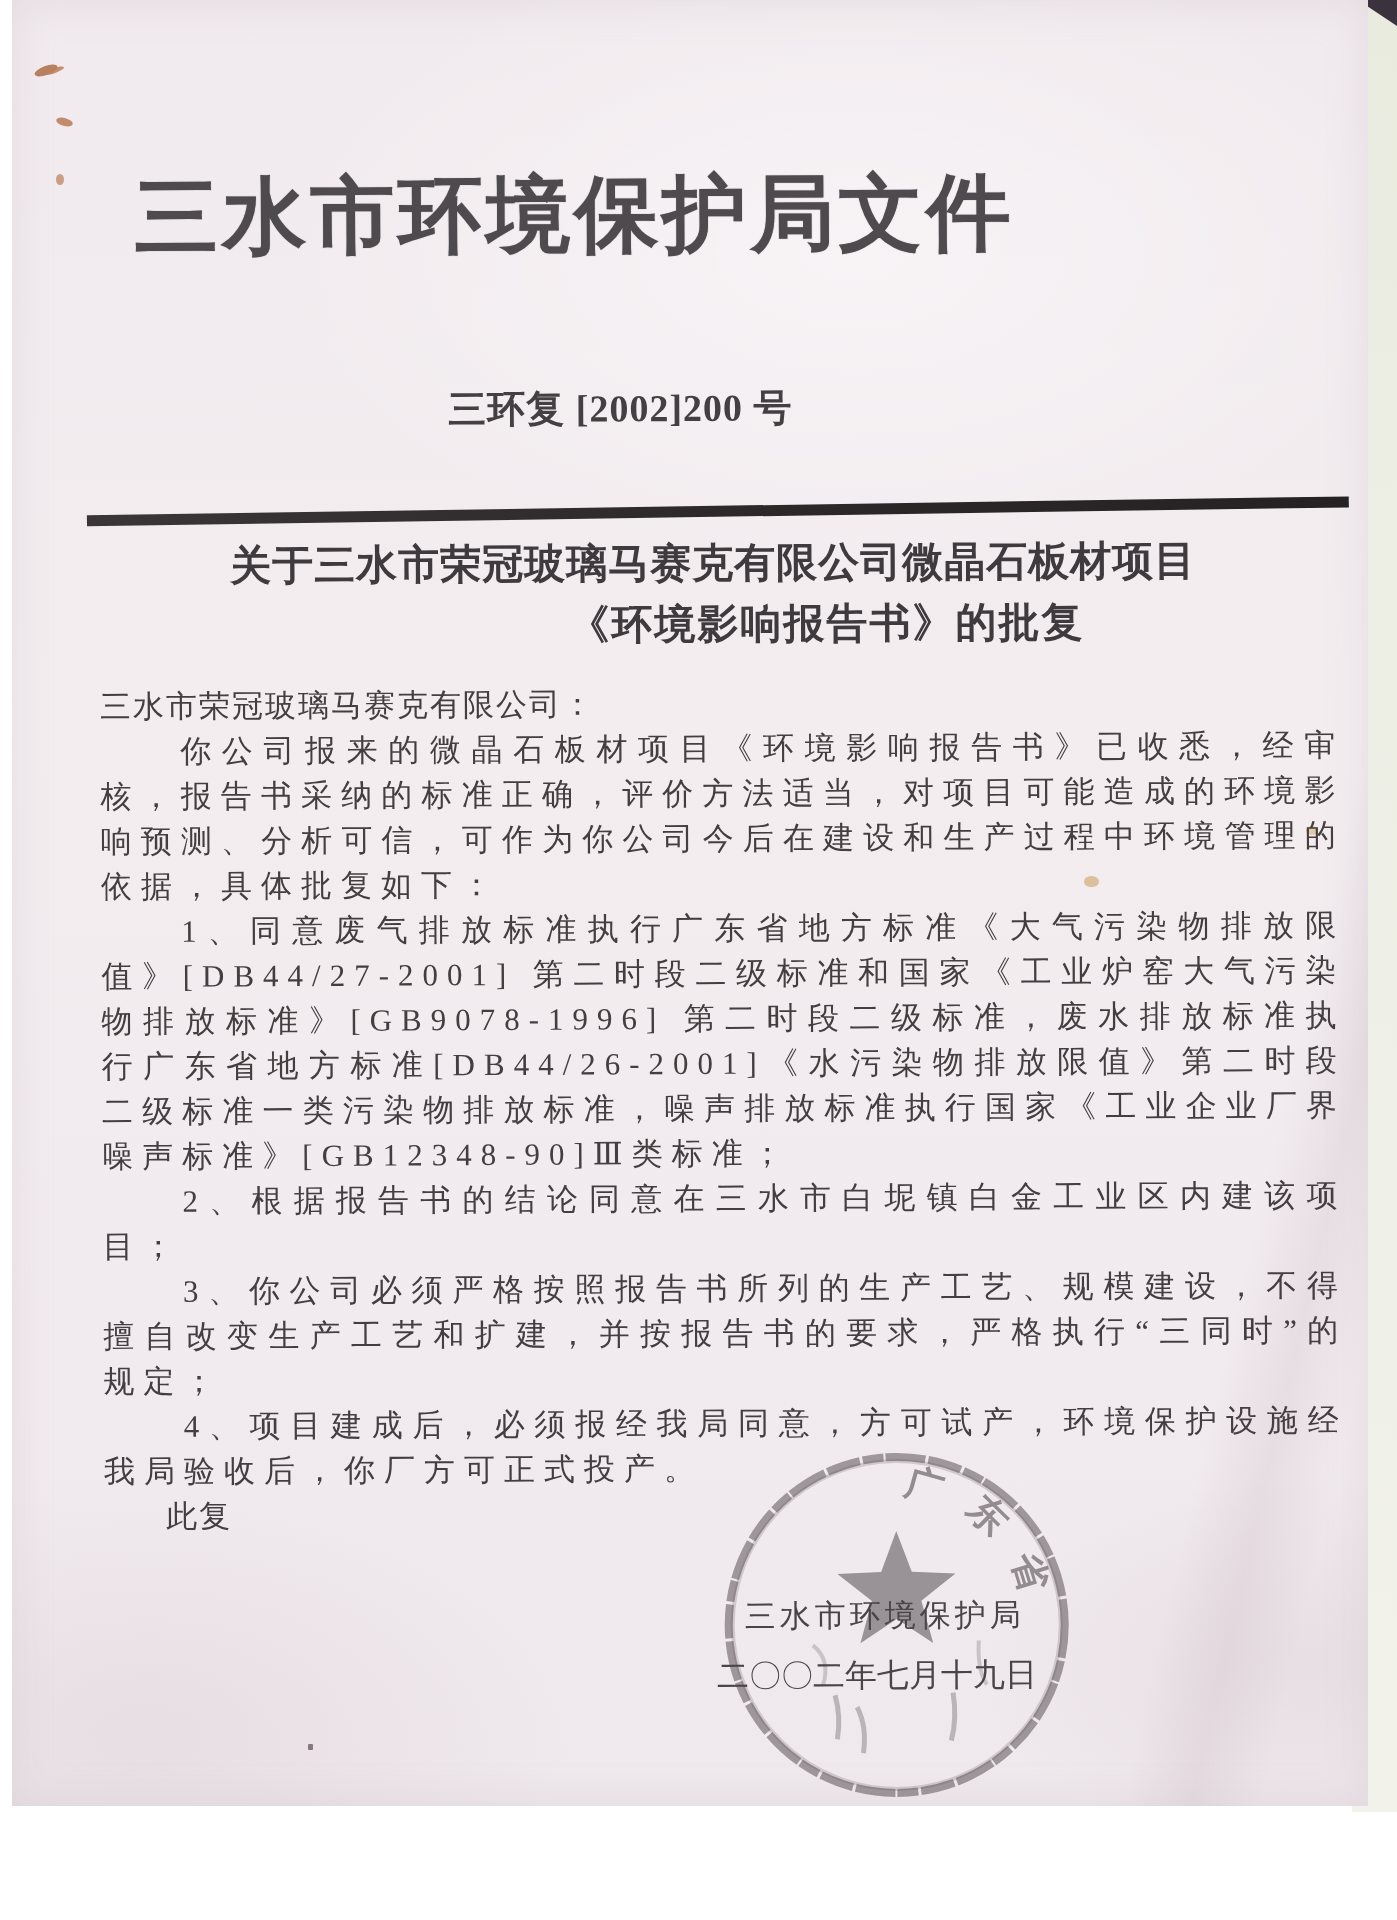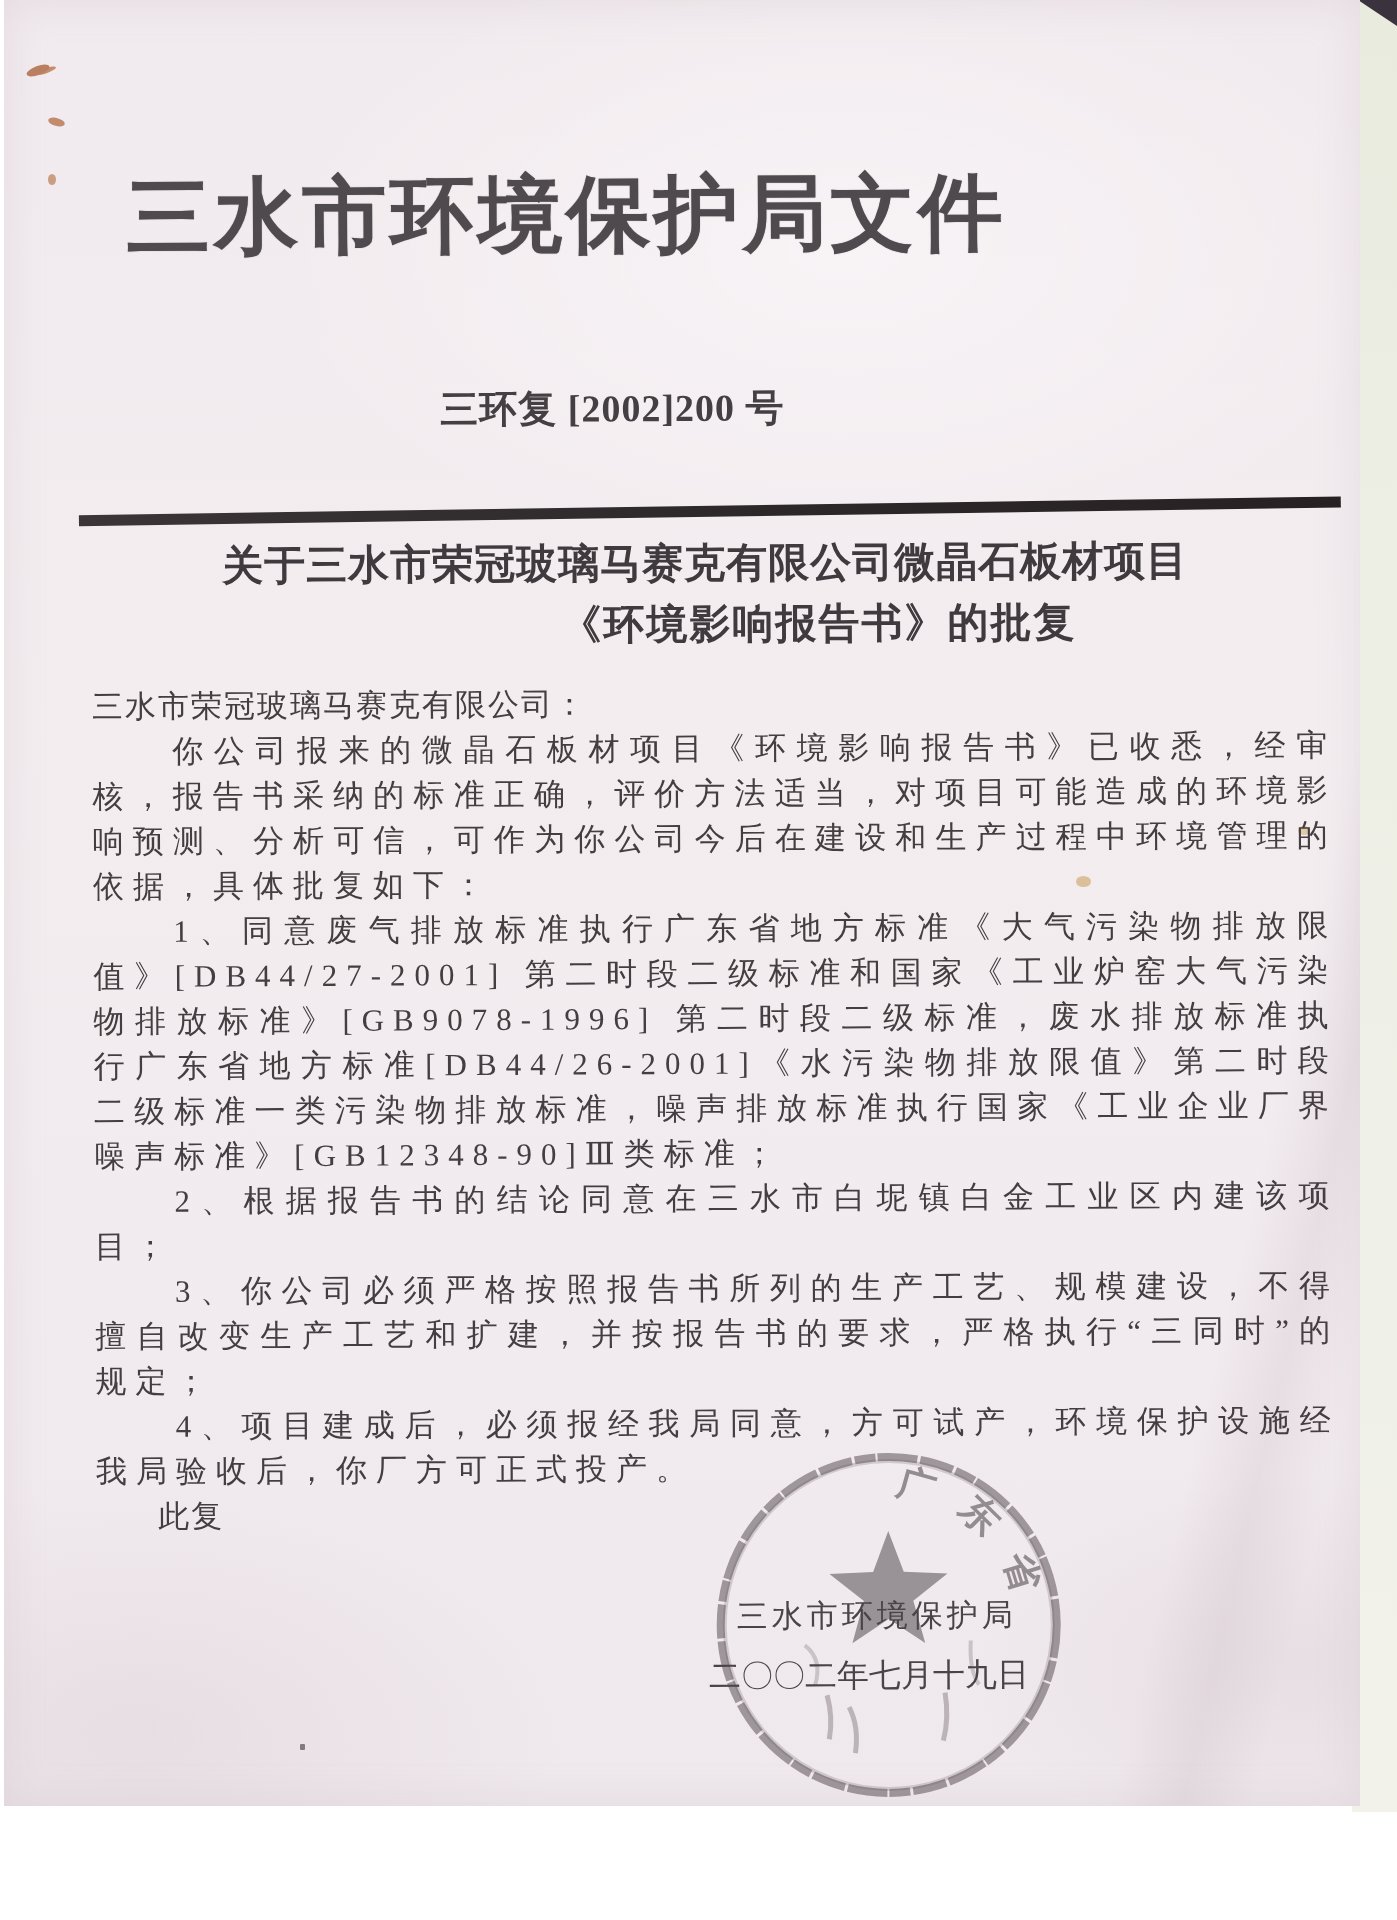--- a/index.html
+++ b/index.html
@@ -14,21 +14,21 @@
     position:absolute;top:0;left:1352px;width:45px;height:1812px;
     background:linear-gradient(180deg,#e9ebdf 0%,#edeee4 30%,#eff0e7 70%,#f2f2ea 100%);
   }
   .corner-dark{
     position:absolute;top:0;left:1358px;width:39px;height:26px;
     background:#3a323c;
     clip-path:polygon(0 0,100% 0,100% 100%);
   }
   
   .paper{
-    position:absolute;top:0;left:4px;width:1356px;height:1806px;
+    position:absolute;top:0;left:12px;width:1356px;height:1806px;
     background:
       linear-gradient(103deg,rgba(255,255,255,0) 86%,rgba(196,180,190,.22) 90%,rgba(255,255,255,0) 94%),
       radial-gradient(ellipse 900px 500px at 62% 14%,rgba(255,255,255,.45),rgba(255,255,255,0) 65%),
       radial-gradient(ellipse 700px 420px at 10% 96%,rgba(205,192,199,.25),rgba(255,255,255,0) 60%),
       radial-gradient(ellipse 520px 300px at 96% 92%,rgba(208,196,203,.28),rgba(255,255,255,0) 65%),
       linear-gradient(180deg,#f1eaee 0%,#f3edf0 40%,#f1eaee 75%,#efe8ec 100%);
     box-shadow:inset 0 0 40px rgba(190,175,185,.25);
   }
   .content{position:absolute;inset:0;transform:rotate(-0.3deg);transform-origin:50% 40%;}
 

